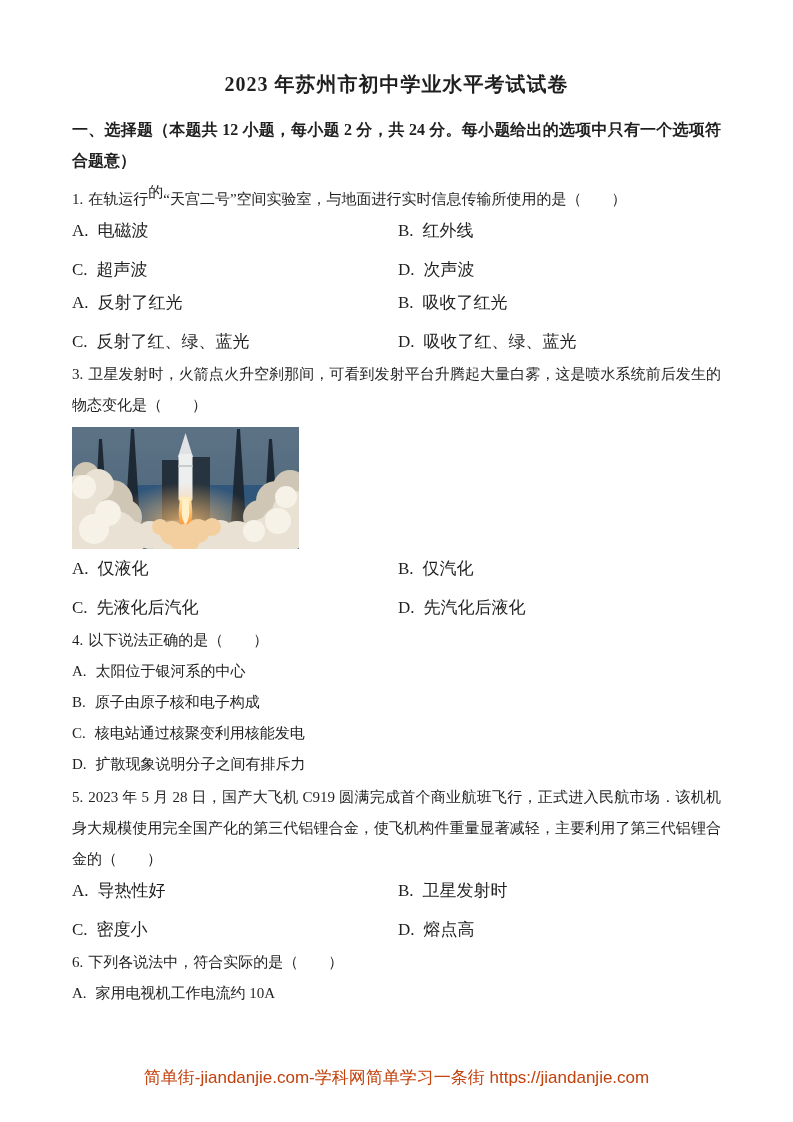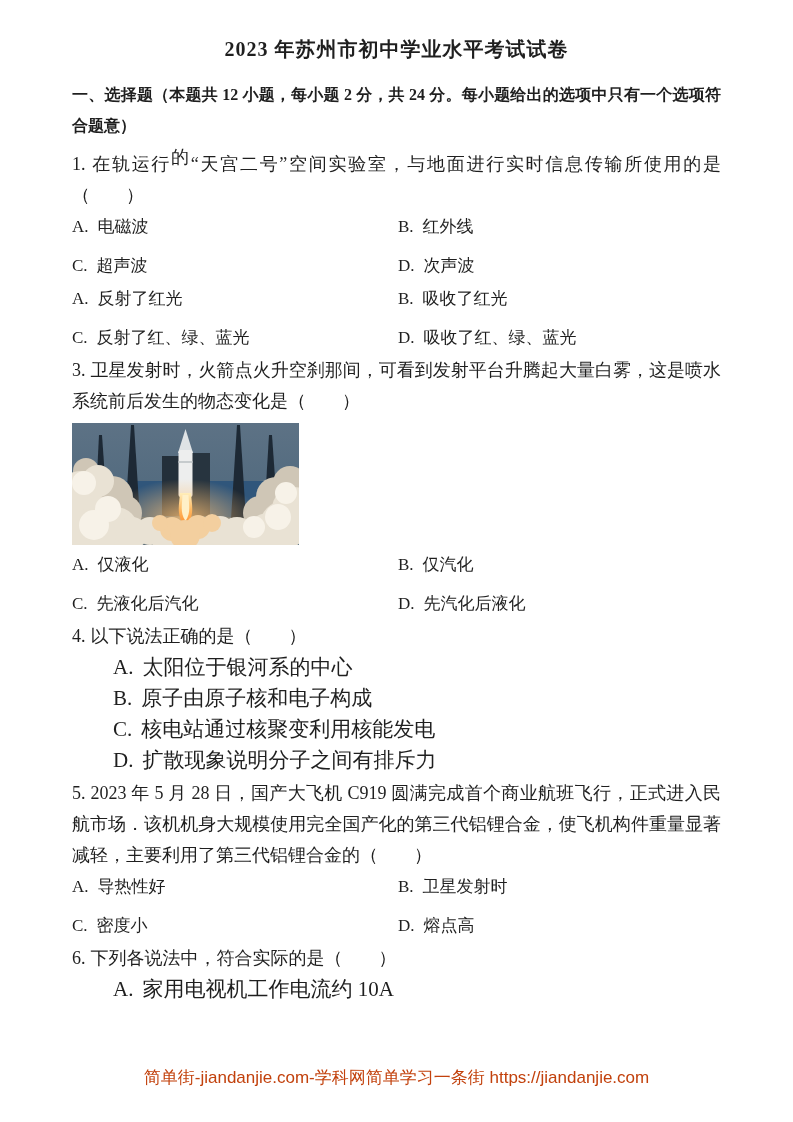--- a/index.html
+++ b/index.html
@@ -4,49 +4,49 @@
 <style>
   html,body { margin:0; padding:0; }
   body {
     width:793px; height:1122px;
     background:#ffffff;
     position:relative;
     font-family:"Liberation Serif","DejaVu Serif",serif;
     color:#1f1f1f;
     overflow:hidden;
   }
-  .doc { padding:36px 72px 0 72px; }
+  .doc { padding:71px 72px 0 72px; }
 
   .title {
     font-size:20px; font-weight:bold; text-align:center;
     margin:0 0 16px 0; letter-spacing:1px;
   }
   .subject {
     font-size:20px; font-weight:bold; text-align:center;
     margin:0 0 12px 0; letter-spacing:1px;
   }
   .section-heading {
     font-size:16px; font-weight:bold;
     line-height:31px; text-align:justify; text-justify:inter-ideograph;
     margin:0 0 8px 0;
   }
 
   .q { margin-top:2px; }
   .stem {
-    font-size:18px; line-height:31px; margin:0;
+    font-size:15px; line-height:31px; margin:0;
     text-align:justify; text-justify:inter-ideograph;
   }
   .num { margin-right:5px; }
   .sup { position:relative; top:-7px; }
 
   .opts2 {
     display:grid; grid-template-columns:326px 1fr;
     font-size:17px; line-height:31px; row-gap:8px;
   }
-  .opts1 { font-size:21px; line-height:31px;margin-left:41px; }
+  .opts1 { font-size:15px; line-height:31px; }
   .opt .lab { margin-right:9px; }
 
   .photo {
     width:227px; height:122px; margin:6px 0 4px 0;
     display:block; line-height:0;
   }
 
   .footer {
     position:absolute; left:0; right:0; top:1066px;
     text-align:center;

